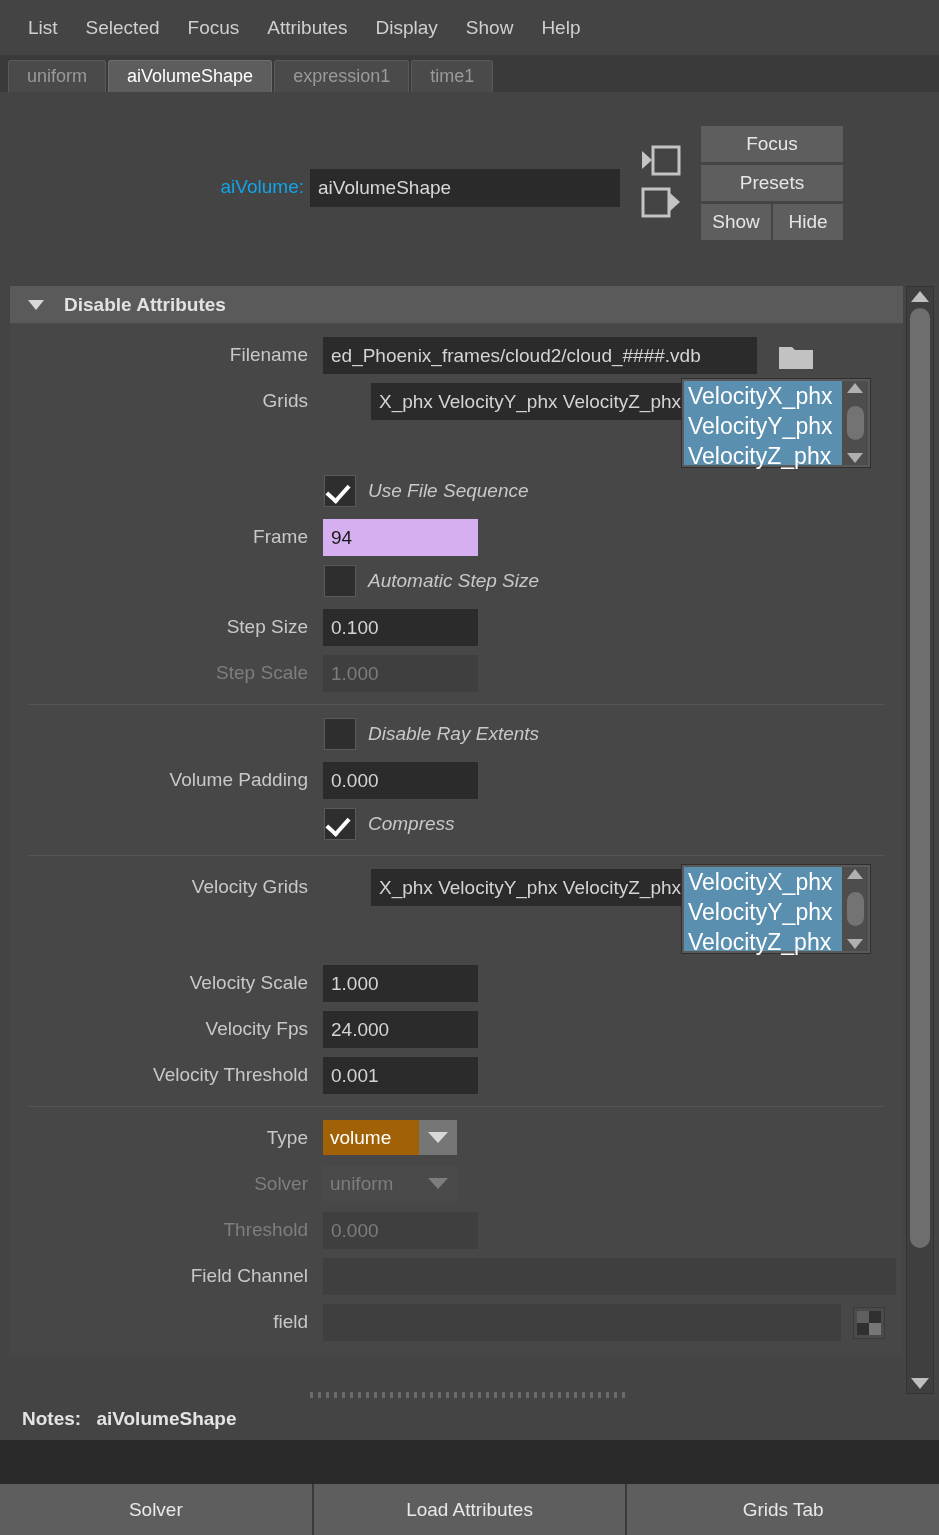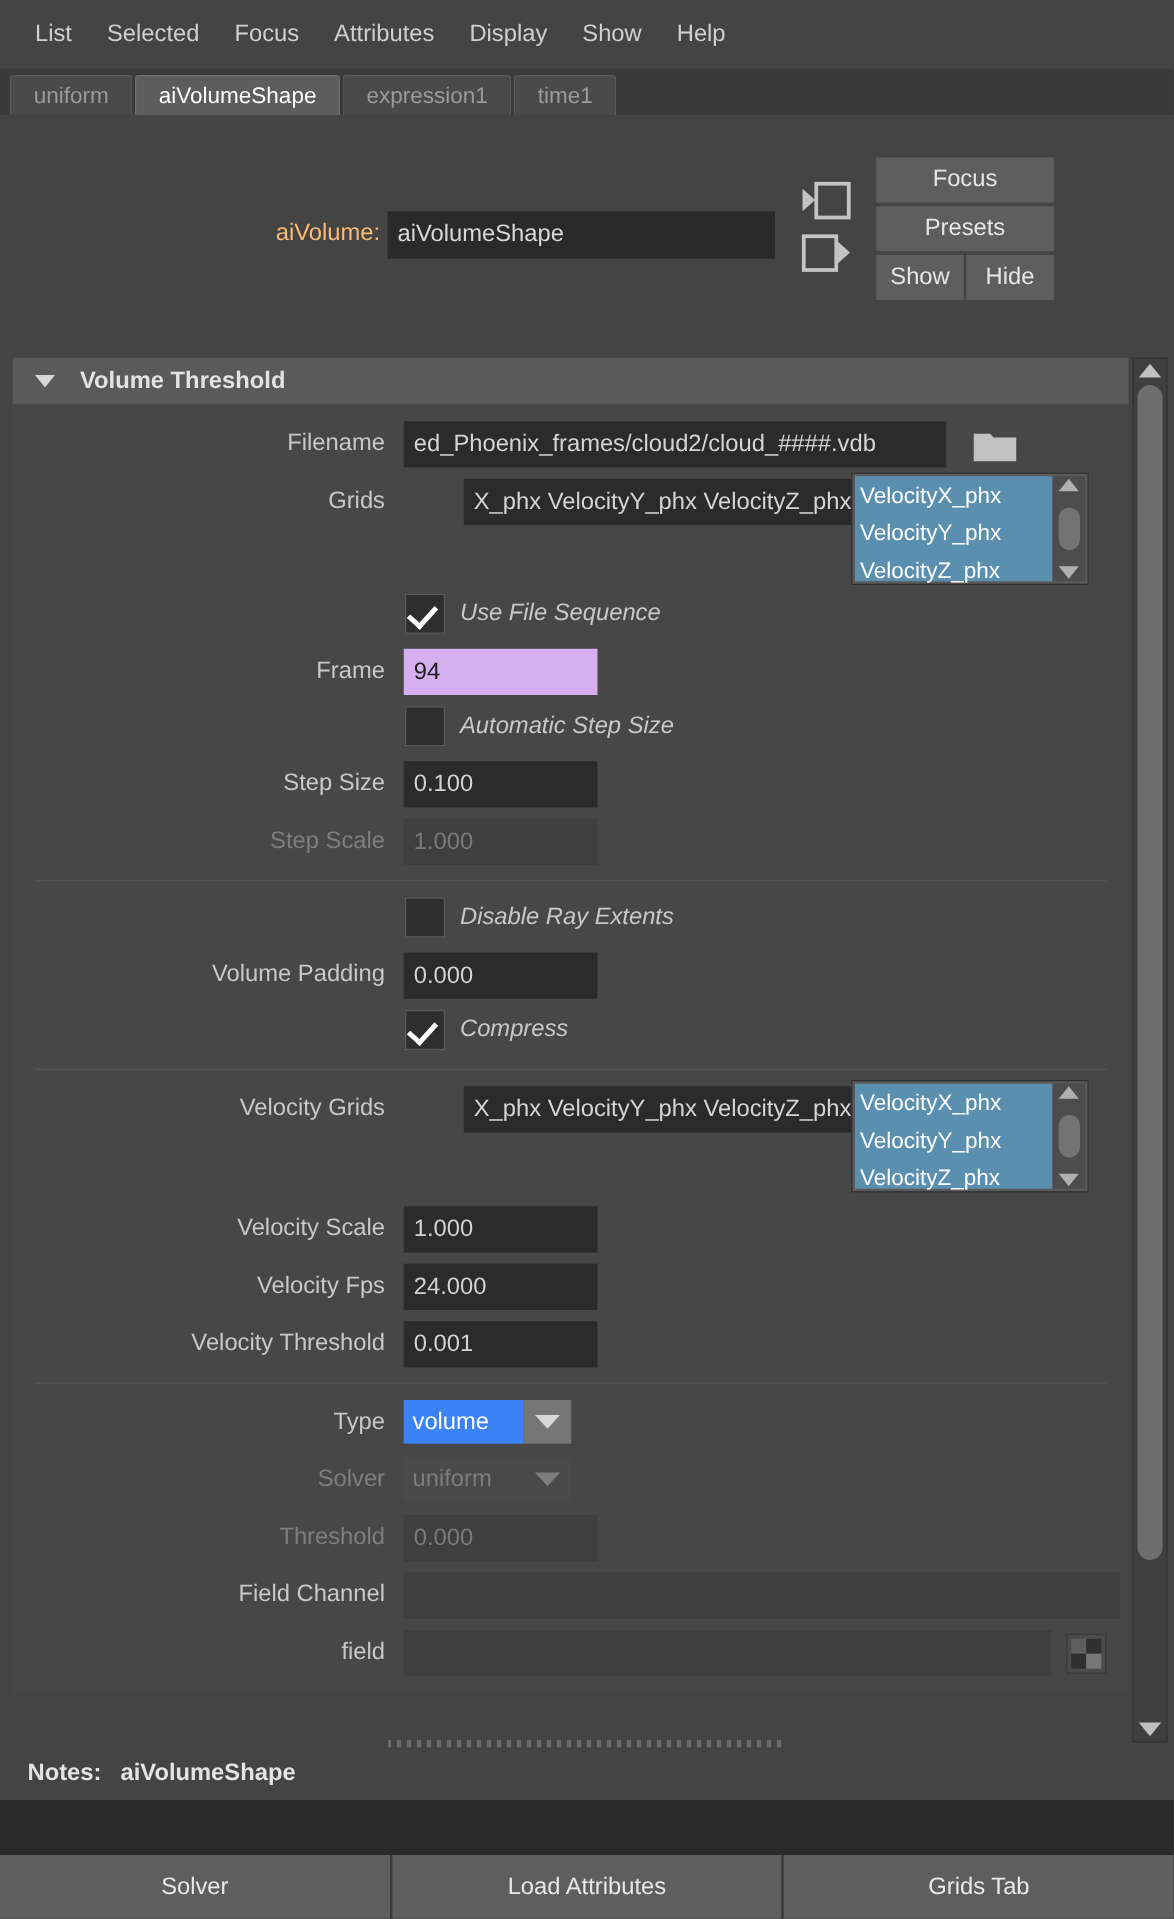--- a/index.html
+++ b/index.html
@@ -62,21 +62,21 @@
   .nodeheader {
     height: 148px;
     background: #444444;
     position: relative;
   }
   .node-label {
     position: absolute;
     left: 196px; top: 176px;
     width: 108px;
     text-align: right;
-    color: #fdba74;
+    color: #0ea5e9;
     font-size: 19px;
   }
   .node-field {
     position: absolute;
     left: 310px; top: 169px;
     width: 310px; height: 38px;
     background: #2a2a2a;
     border: none;
     color: #d8d8d8;
     font-size: 19px;
@@ -204,21 +204,21 @@
     border: 1px solid #2f2f2f;
     padding: 2px;
     display: flex;
     cursor: pointer;
   }
   .listbox .items { flex: 1; background: #5b8fb0; }
   .listbox .li {
     height: 30px;
     line-height: 30px;
     color: #ffffff;
-    font-size: 18px;
+    font-size: 23px;
     padding-left: 4px;
     white-space: nowrap;
     overflow: hidden;
   }
   .lb-scroll {
     width: 26px;
     background: #4d4d4d;
     display: flex;
     flex-direction: column;
     align-items: center;
@@ -276,21 +276,21 @@
   
   .dd {
     position: absolute;
     left: 313px; top: 5px;
     height: 35px;
     display: flex;
     cursor: pointer;
   }
   .dd .dtext {
     width: 96px;
-    background: #3b82f6;
+    background: #a16207;
     color: #ffffff;
     font-size: 19px;
     line-height: 35px;
     padding-left: 7px;
   }
   .dd .darrow {
     width: 38px;
     background: #767676;
     display: flex; align-items: center; justify-content: center;
   }
@@ -430,21 +430,21 @@
     <button class="mbtn half">Show</button>
     <button class="mbtn half">Hide</button>
   </div>
 </div>
 
 <div class="scrollwrap">
   <div class="panel">
 
     <div class="section-header">
       <span class="tri down"></span>
-      <span>Volume Threshold</span>
+      <span>Disable Attributes</span>
     </div>
 
     <div class="section-body">
 
       <div class="group">
         <div style="height:8px"></div>
 
         <div class="row">
           <span class="rlabel">Filename</span>
           <input class="fld w432" value="ed_Phoenix_frames/cloud2/cloud_####.vdb" style="">

